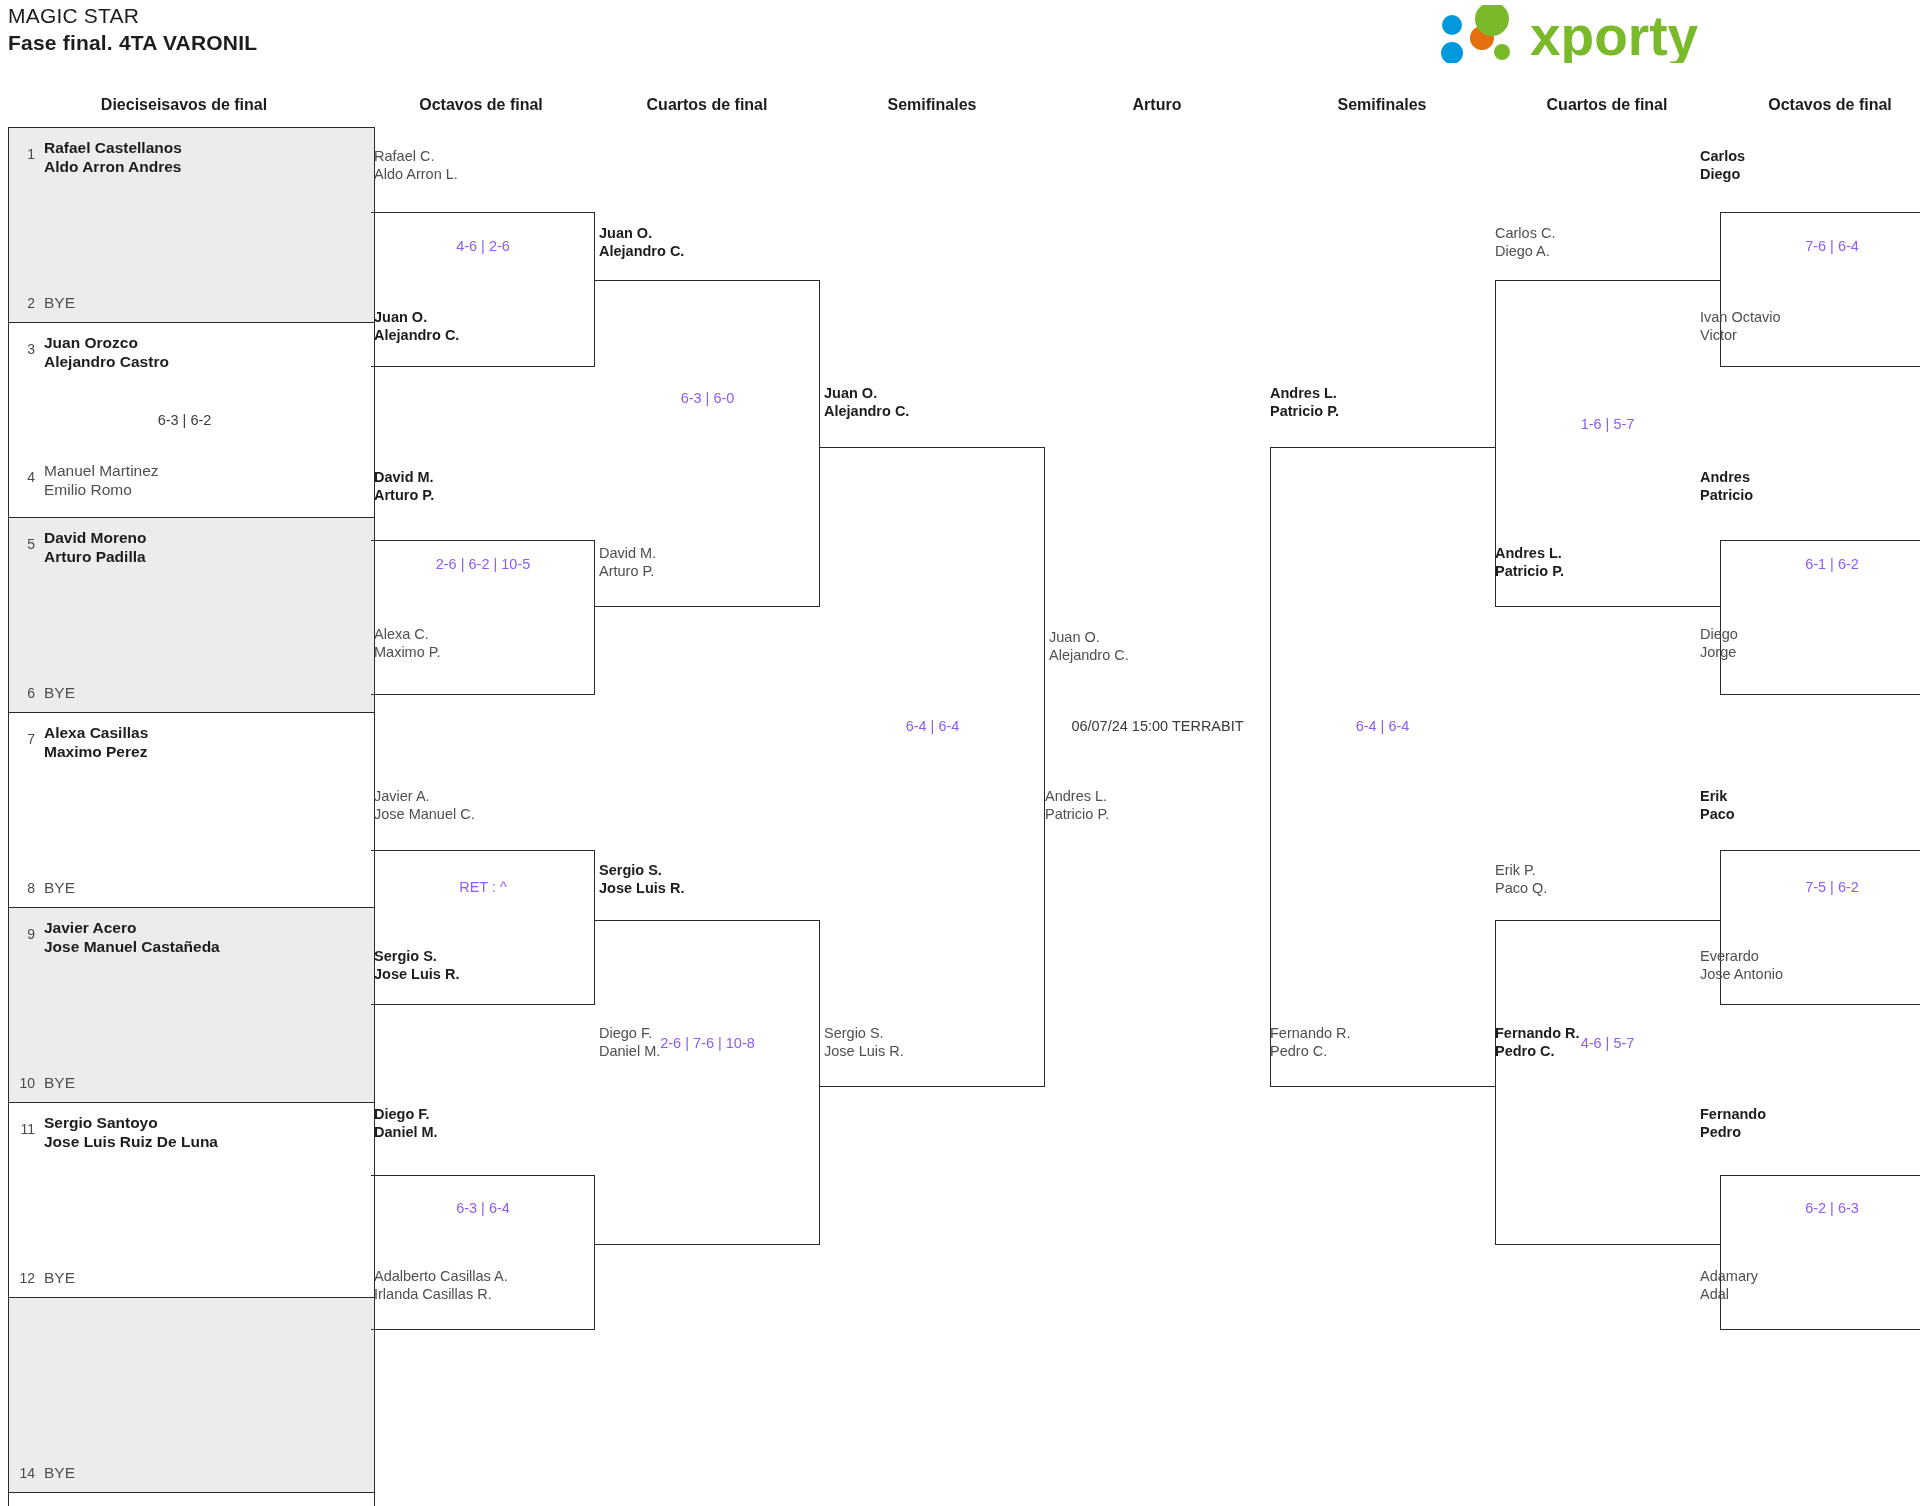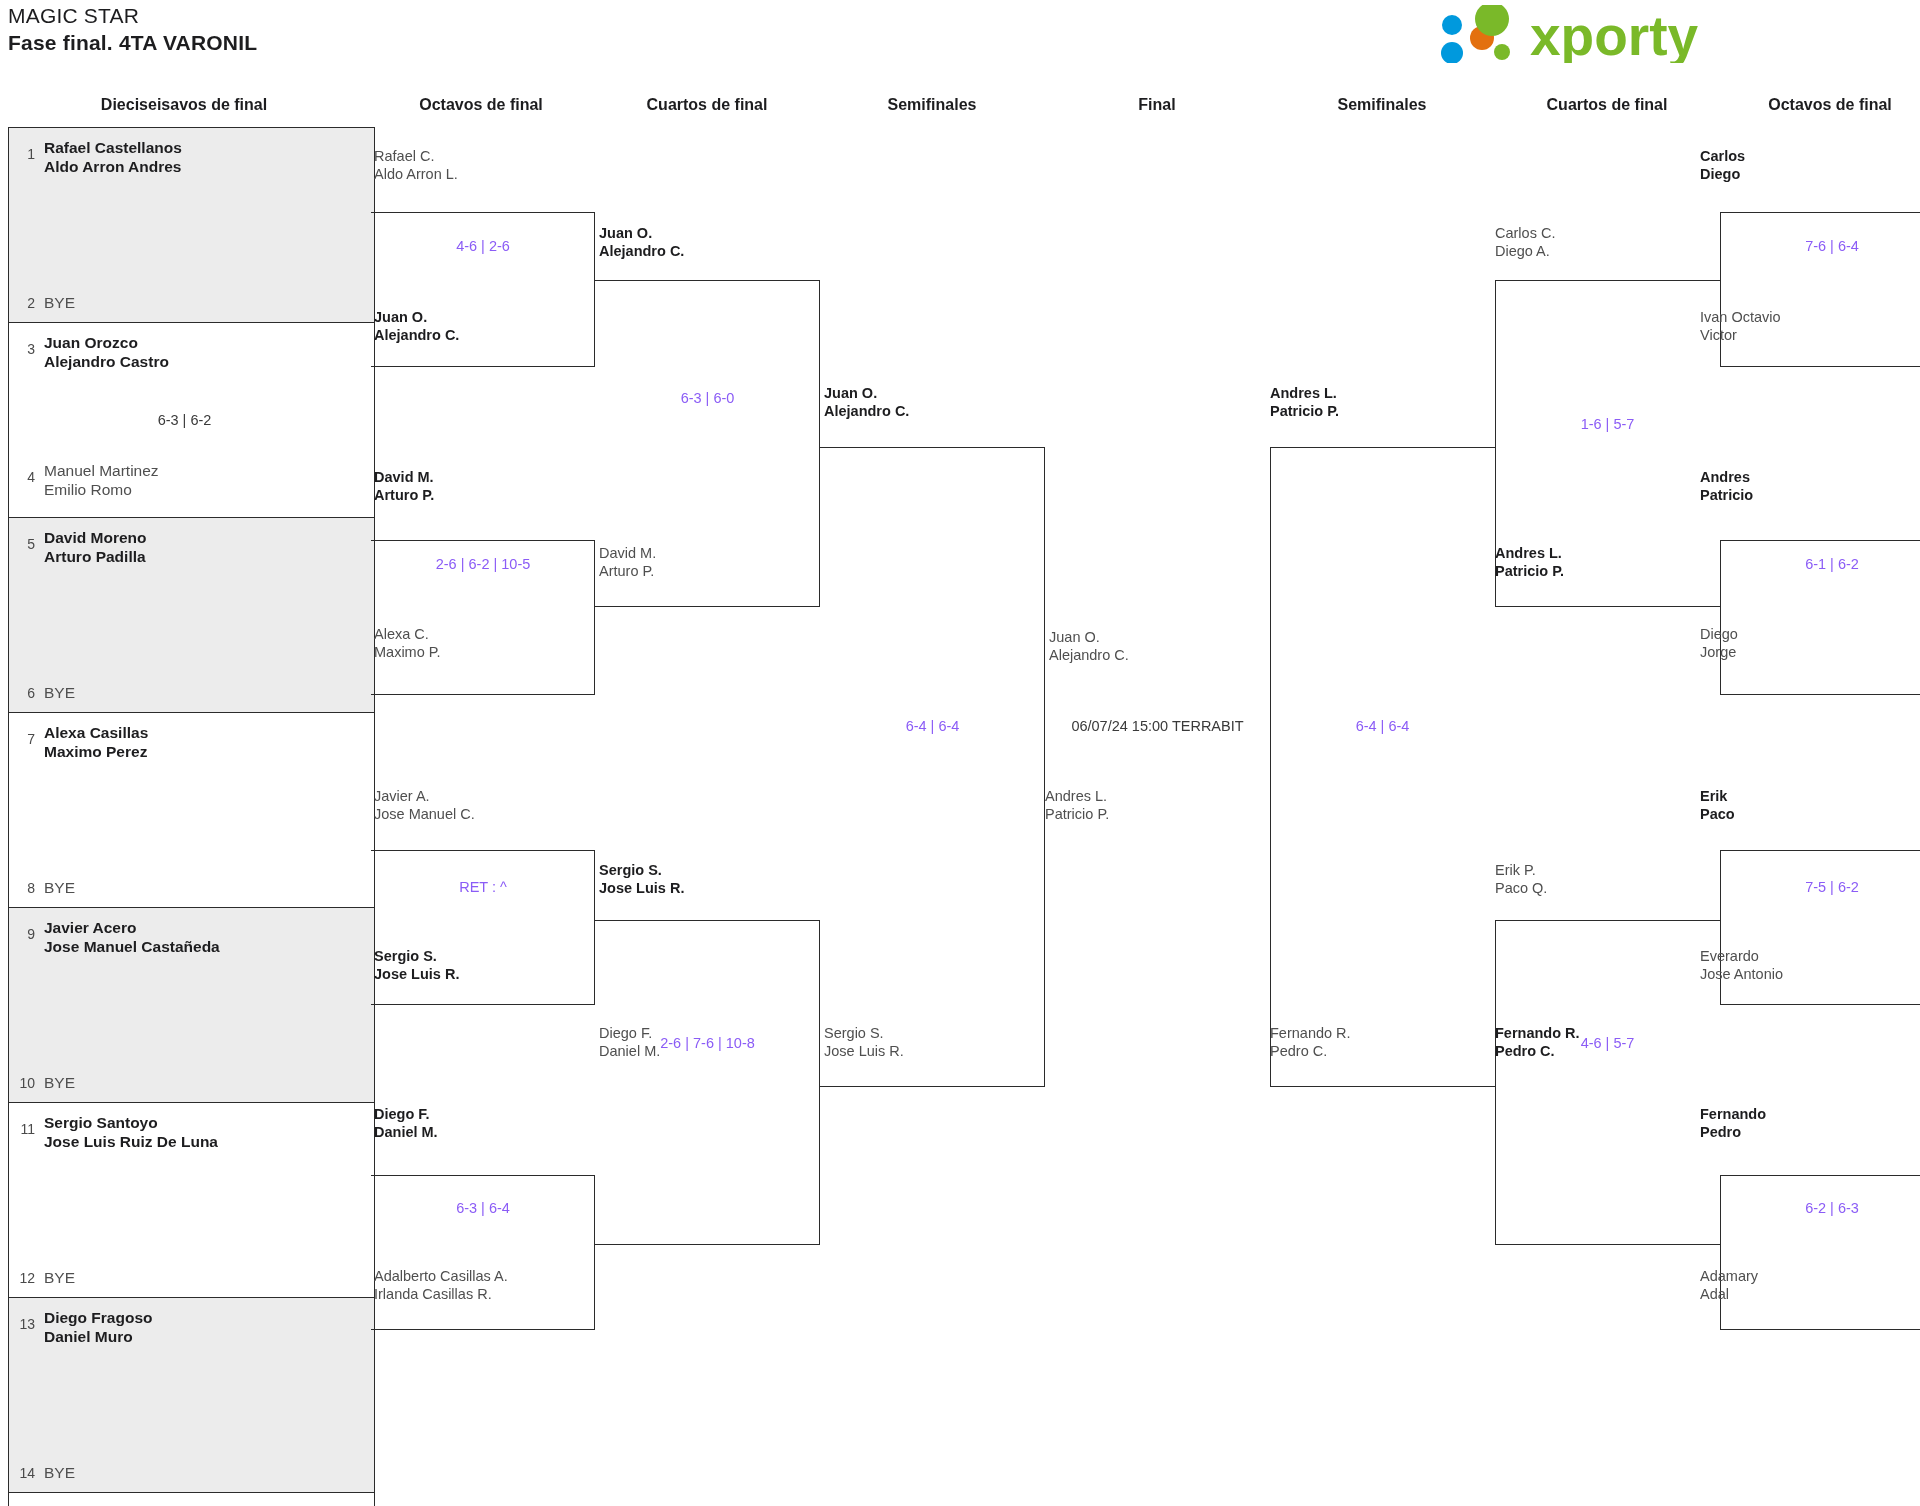--- a/index.html
+++ b/index.html
@@ -101,21 +101,21 @@
       <circle cx="62" cy="14" r="17" fill="#7ab929"></circle>
       <circle cx="72" cy="47" r="8" fill="#7ab929"></circle>
       <text x="100" y="50" font-family="Liberation Sans, sans-serif" font-size="55" font-weight="700" fill="#7ab929">xporty</text>
     </svg>
   </div>
 
   <div class="round-hdr" style="left:184px">Dieciseisavos de final</div>
   <div class="round-hdr" style="left:481px">Octavos de final</div>
   <div class="round-hdr" style="left:707px">Cuartos de final</div>
   <div class="round-hdr" style="left:932px">Semifinales</div>
-  <div class="round-hdr" style="left:1157px">Final</div>
+  <div class="round-hdr" style="left:1157px">Arturo</div>
   <div class="round-hdr" style="left:1382px">Semifinales</div>
   <div class="round-hdr" style="left:1607px">Cuartos de final</div>
   <div class="round-hdr" style="left:1830px">Octavos de final</div>
 
   <div class="seedcol">
 
     <div class="seedpair shade">
       <div class="seed-top">
           <div class="seed-num">1</div>
         <div class="seed-names win">
@@ -202,27 +202,20 @@
         </div>
         </div>
       <div class="seed-bot">
           <div class="seed-num">12</div>
         <div class="seed-bye">BYE</div>
         </div>
       <div class="seed-score"></div>
     </div>
 
     <div class="seedpair shade">
-      <div class="seed-top">
-          <div class="seed-num">13</div>
-        <div class="seed-names win">
-          <div>Diego Fragoso</div>
-          <div>Daniel Muro</div>
-        </div>
-        </div>
       <div class="seed-bot">
           <div class="seed-num">14</div>
         <div class="seed-bye">BYE</div>
         </div>
       <div class="seed-score"></div>
     </div>
 
     <div class="seedpair plain">
       <div class="seed-top">
           <div class="seed-num">15</div>

